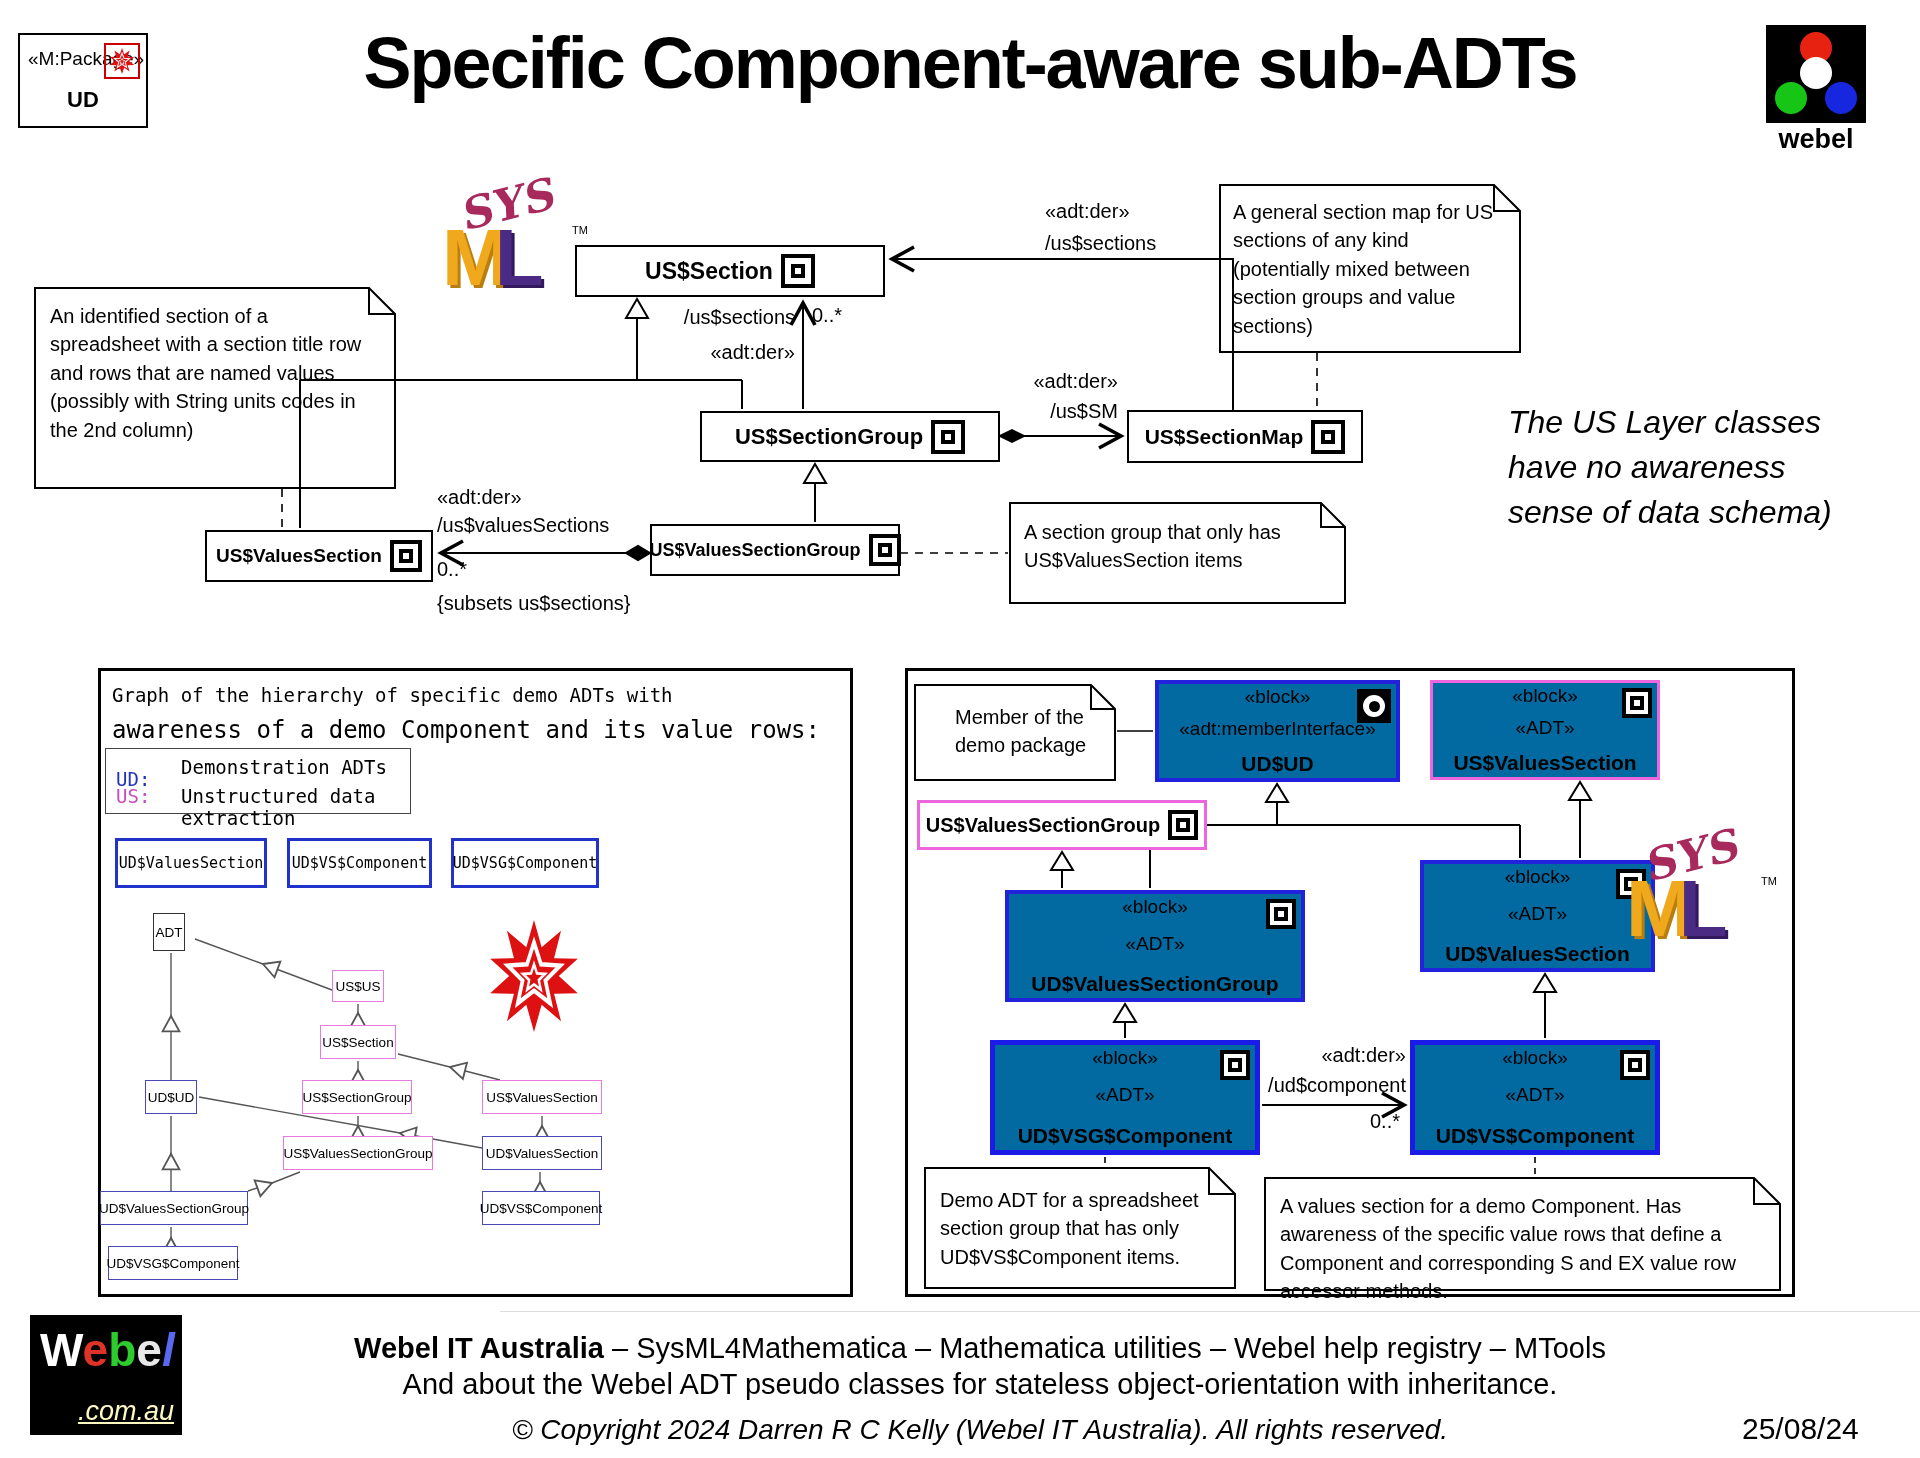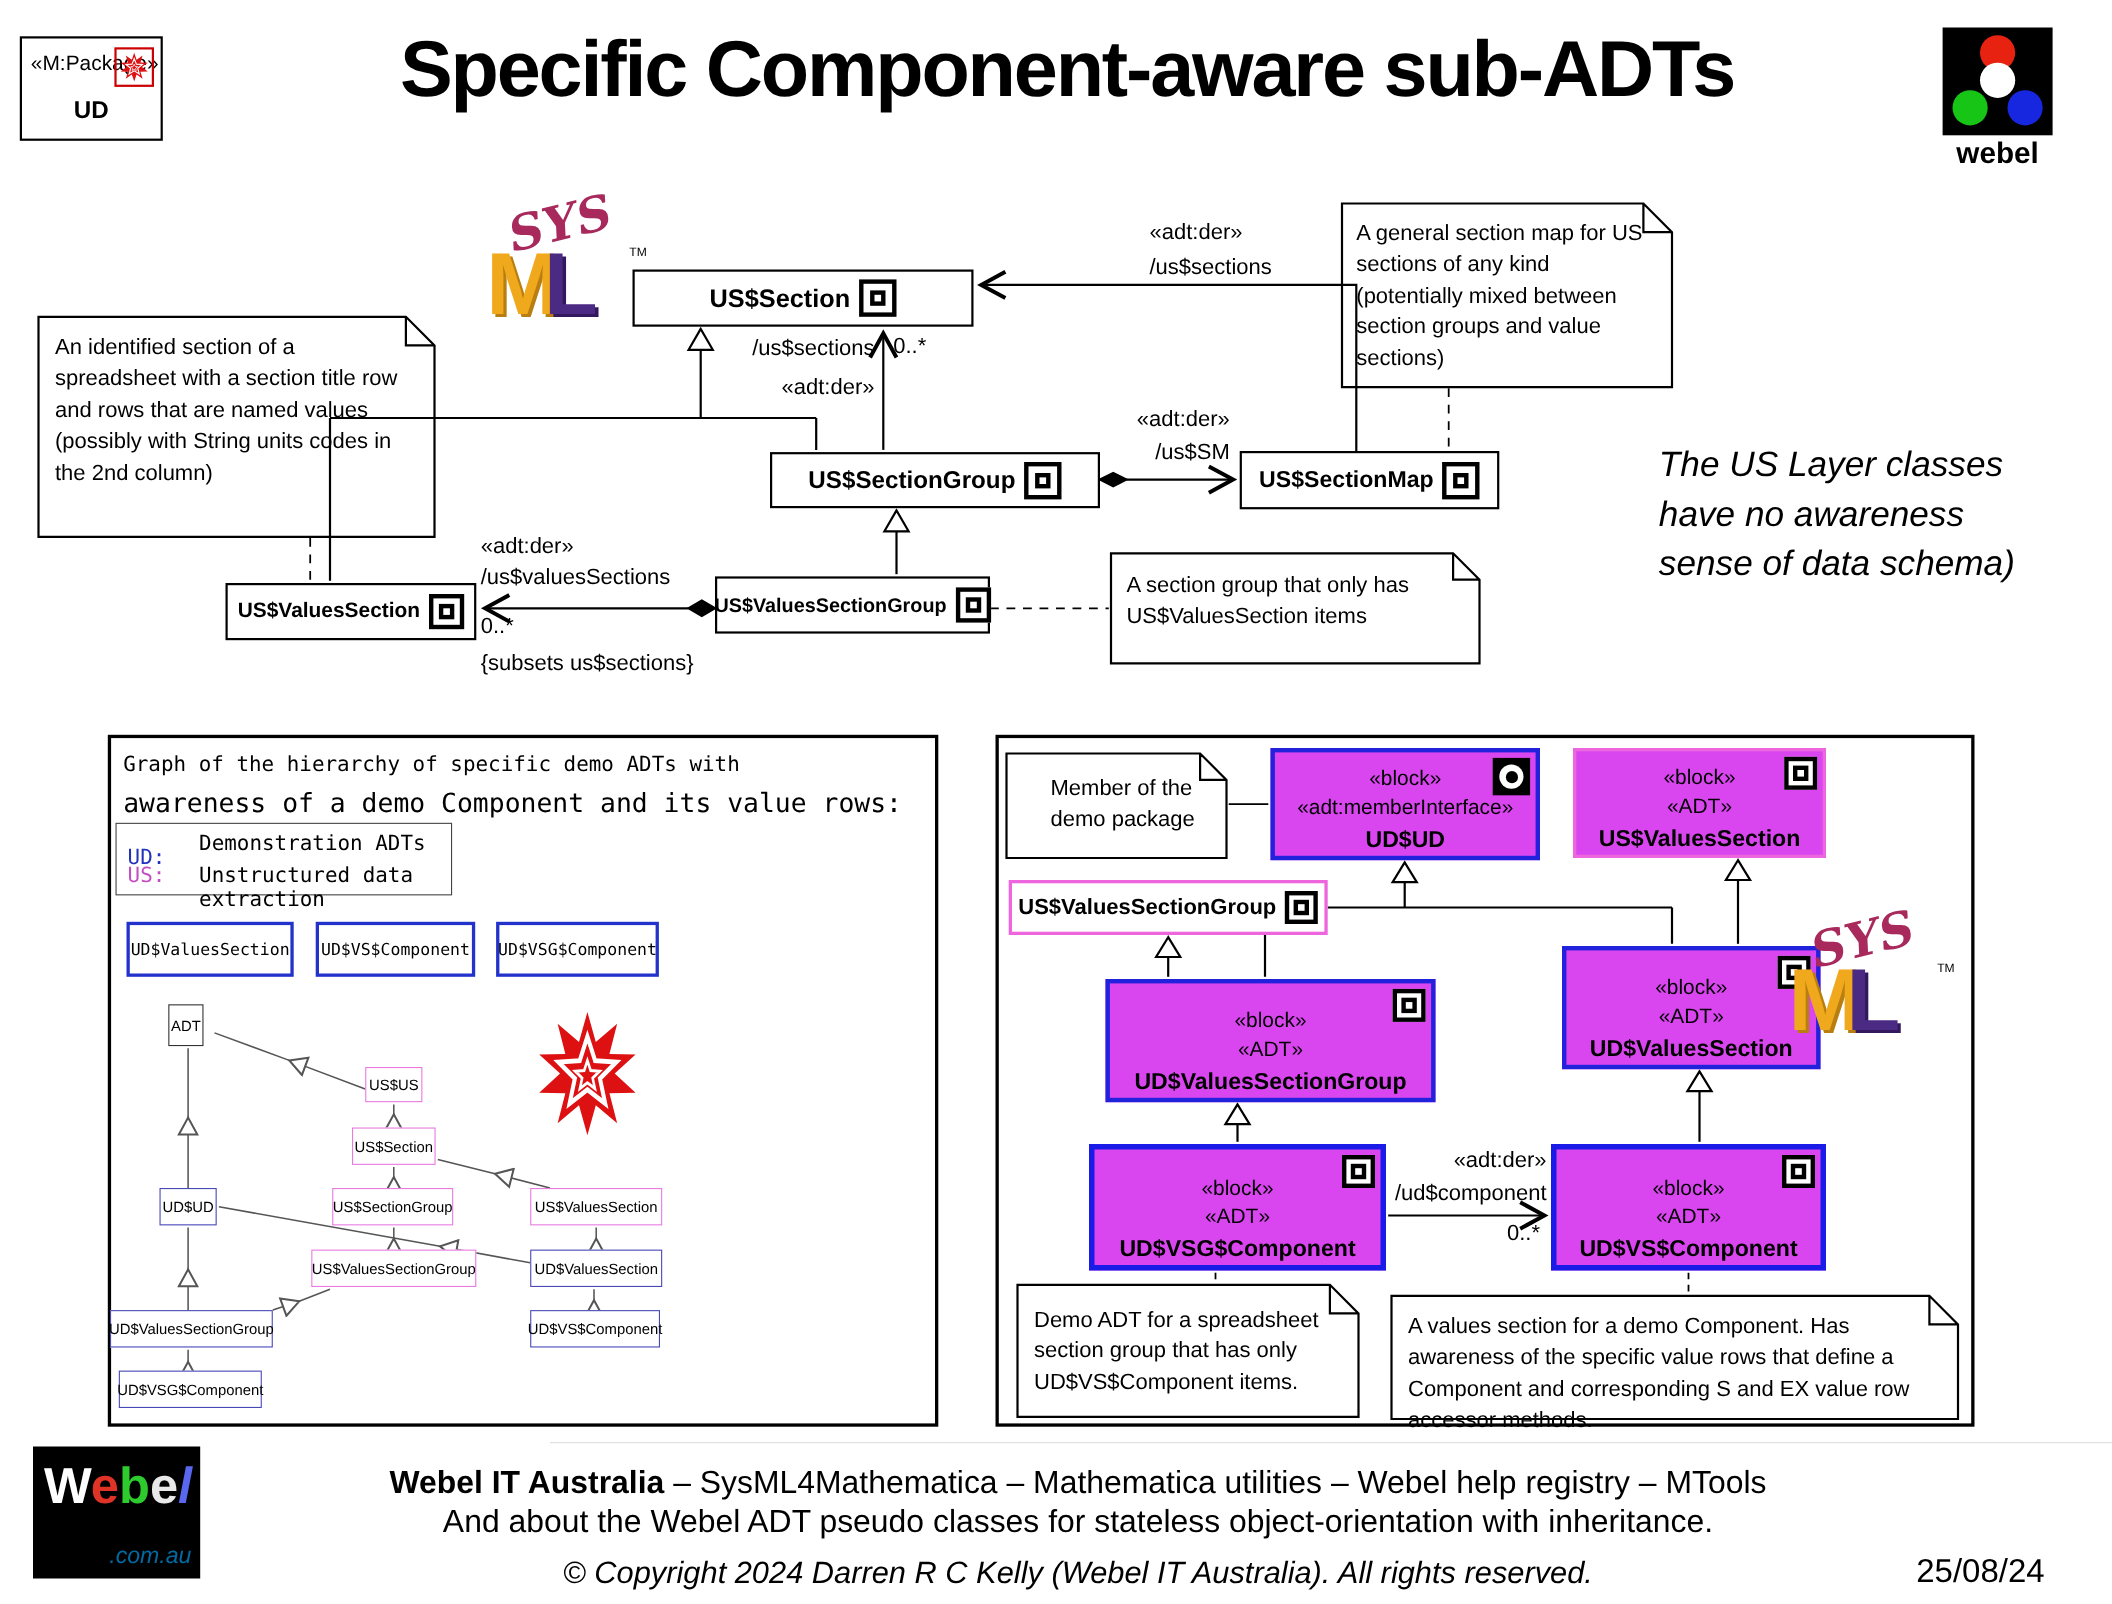--- a/index.html
+++ b/index.html
@@ -19,22 +19,22 @@
   
   .icoM{width:34px;height:34px;background:#000;display:flex;align-items:center;justify-content:center;flex:0 0 auto;}
   .icoM .c1{width:22px;height:22px;border-radius:50%;background:#fff;display:flex;align-items:center;justify-content:center;}
   .icoM .c1 .c2{width:11px;height:11px;border-radius:50%;background:#000;}
   .corner{position:absolute;top:5px;right:5px;}
   
   .lbl{position:absolute;font-size:20px;white-space:nowrap;}
   .right{text-align:right;}
   .note-text{position:absolute;font-size:20px;line-height:1.42;}
   
-  .sbox{position:absolute;background:#d946ef;box-sizing:border-box;text-align:center;
-        display:flex;flex-direction:column;align-items:center;justify-content:flex-end;line-height:1.35;}
+  .sbox{position:absolute;background:#0369a1;box-sizing:border-box;text-align:center;
+        display:flex;flex-direction:column;align-items:center;justify-content:space-between;line-height:1.35;}
   .sbox .st{font-size:19px;}
   .sbox .bn{font-size:21px;font-weight:bold;margin-top:2px;}
   .b-blue{border:4px solid #2222dd;}
   .b-blue-thick{border:5px solid #1b1be8;}
   .b-pink{border:3px solid #ee66dd;}
   
   .panel{position:absolute;border:3px solid #000;box-sizing:border-box;background:#fff;}
   .mono{font-family:"DejaVu Sans Mono","Liberation Mono",monospace;}
   .chip{position:absolute;border:3px solid #2233cc;background:#fff;box-sizing:border-box;
         display:flex;align-items:center;justify-content:center;font-size:15px;
@@ -62,21 +62,21 @@
               font-weight:bold;font-style:italic;font-size:44px;color:#a8295c;transform:rotate(-14deg);}
   .sysml .ml{position:absolute;top:30px;left:4px;font-weight:900;}
   .sysml .m{font-size:80px;color:#f0a81c;text-shadow:3px 3px 0 #b87f10;}
   .sysml .l{font-size:80px;color:#4b2a84;margin-left:-14px;text-shadow:3px 3px 0 #32195e;}
   .sysml .tm{position:absolute;top:42px;right:0px;font-size:11px;}
   
   .aside{position:absolute;left:1508px;top:400px;font-size:32px;font-style:italic;line-height:1.4;}
   
   .flogo{position:absolute;left:30px;top:1315px;width:152px;height:120px;background:#000;}
   .flogo .word{position:absolute;left:10px;top:8px;font-size:46px;font-weight:bold;}
-  .flogo .dom{position:absolute;right:8px;bottom:8px;font-size:21px;color:#0369a1;font-style:italic;}
+  .flogo .dom{position:absolute;right:8px;bottom:8px;font-size:27px;color:#fef9c3;font-style:italic;text-decoration:underline;}
   .fline{position:absolute;left:200px;width:1560px;text-align:center;font-size:29px;}
   .divider{position:absolute;left:500px;top:1311px;width:1420px;height:1px;background:#ddd;}
 </style>
 </head>
 <body>
 
 <svg class="abs" style="left:0;top:0;z-index:1" width="1920" height="1458" viewBox="0 0 1920 1458">
   <defs>
     <marker id="arr" viewBox="0 0 16 16" refX="13" refY="8" markerWidth="16" markerHeight="16" orient="auto">
       <path d="M2,2 L13,8 L2,14" fill="none" stroke="#000" stroke-width="1.8"></path>

